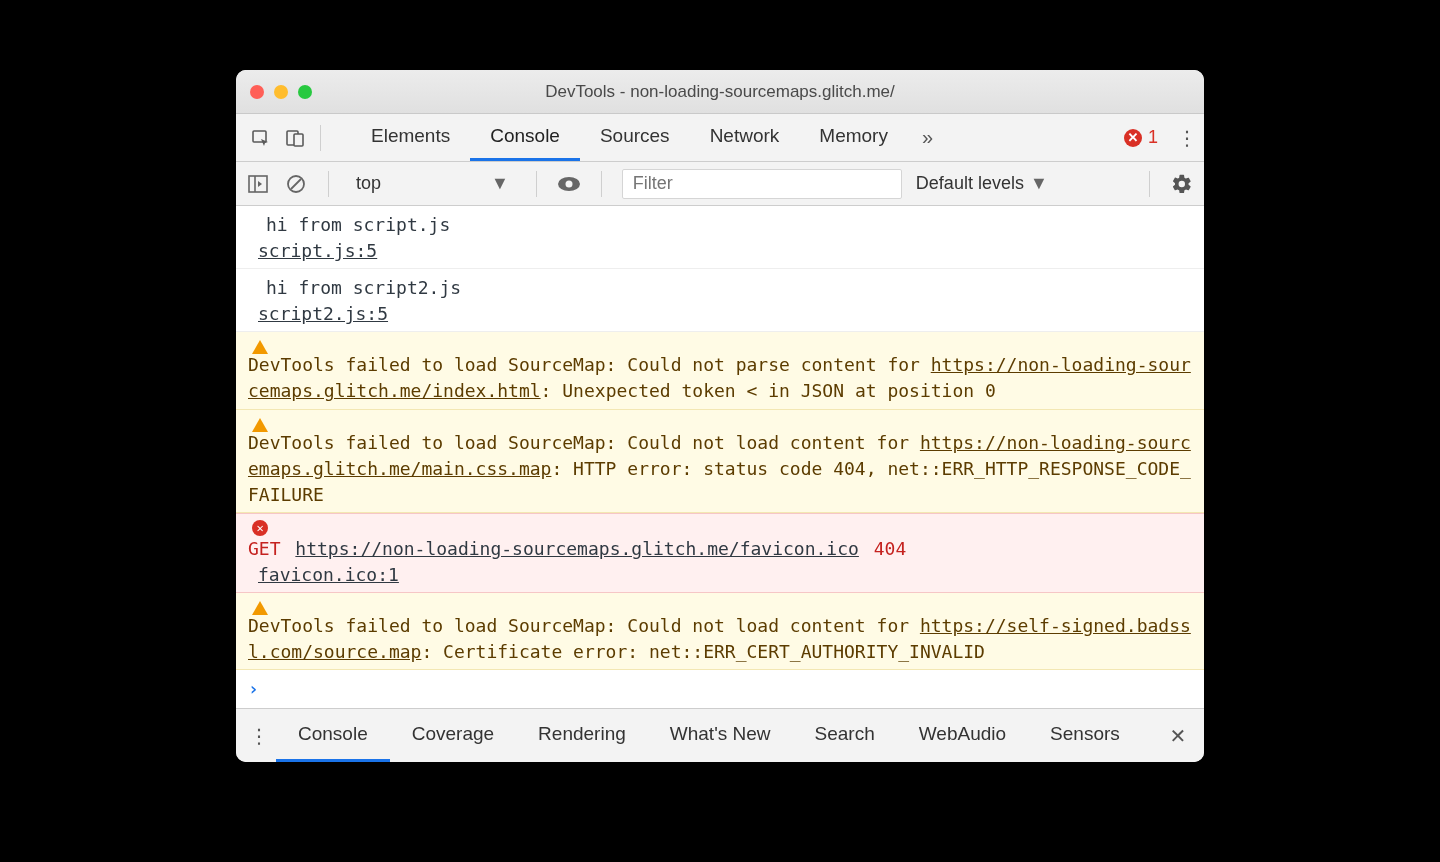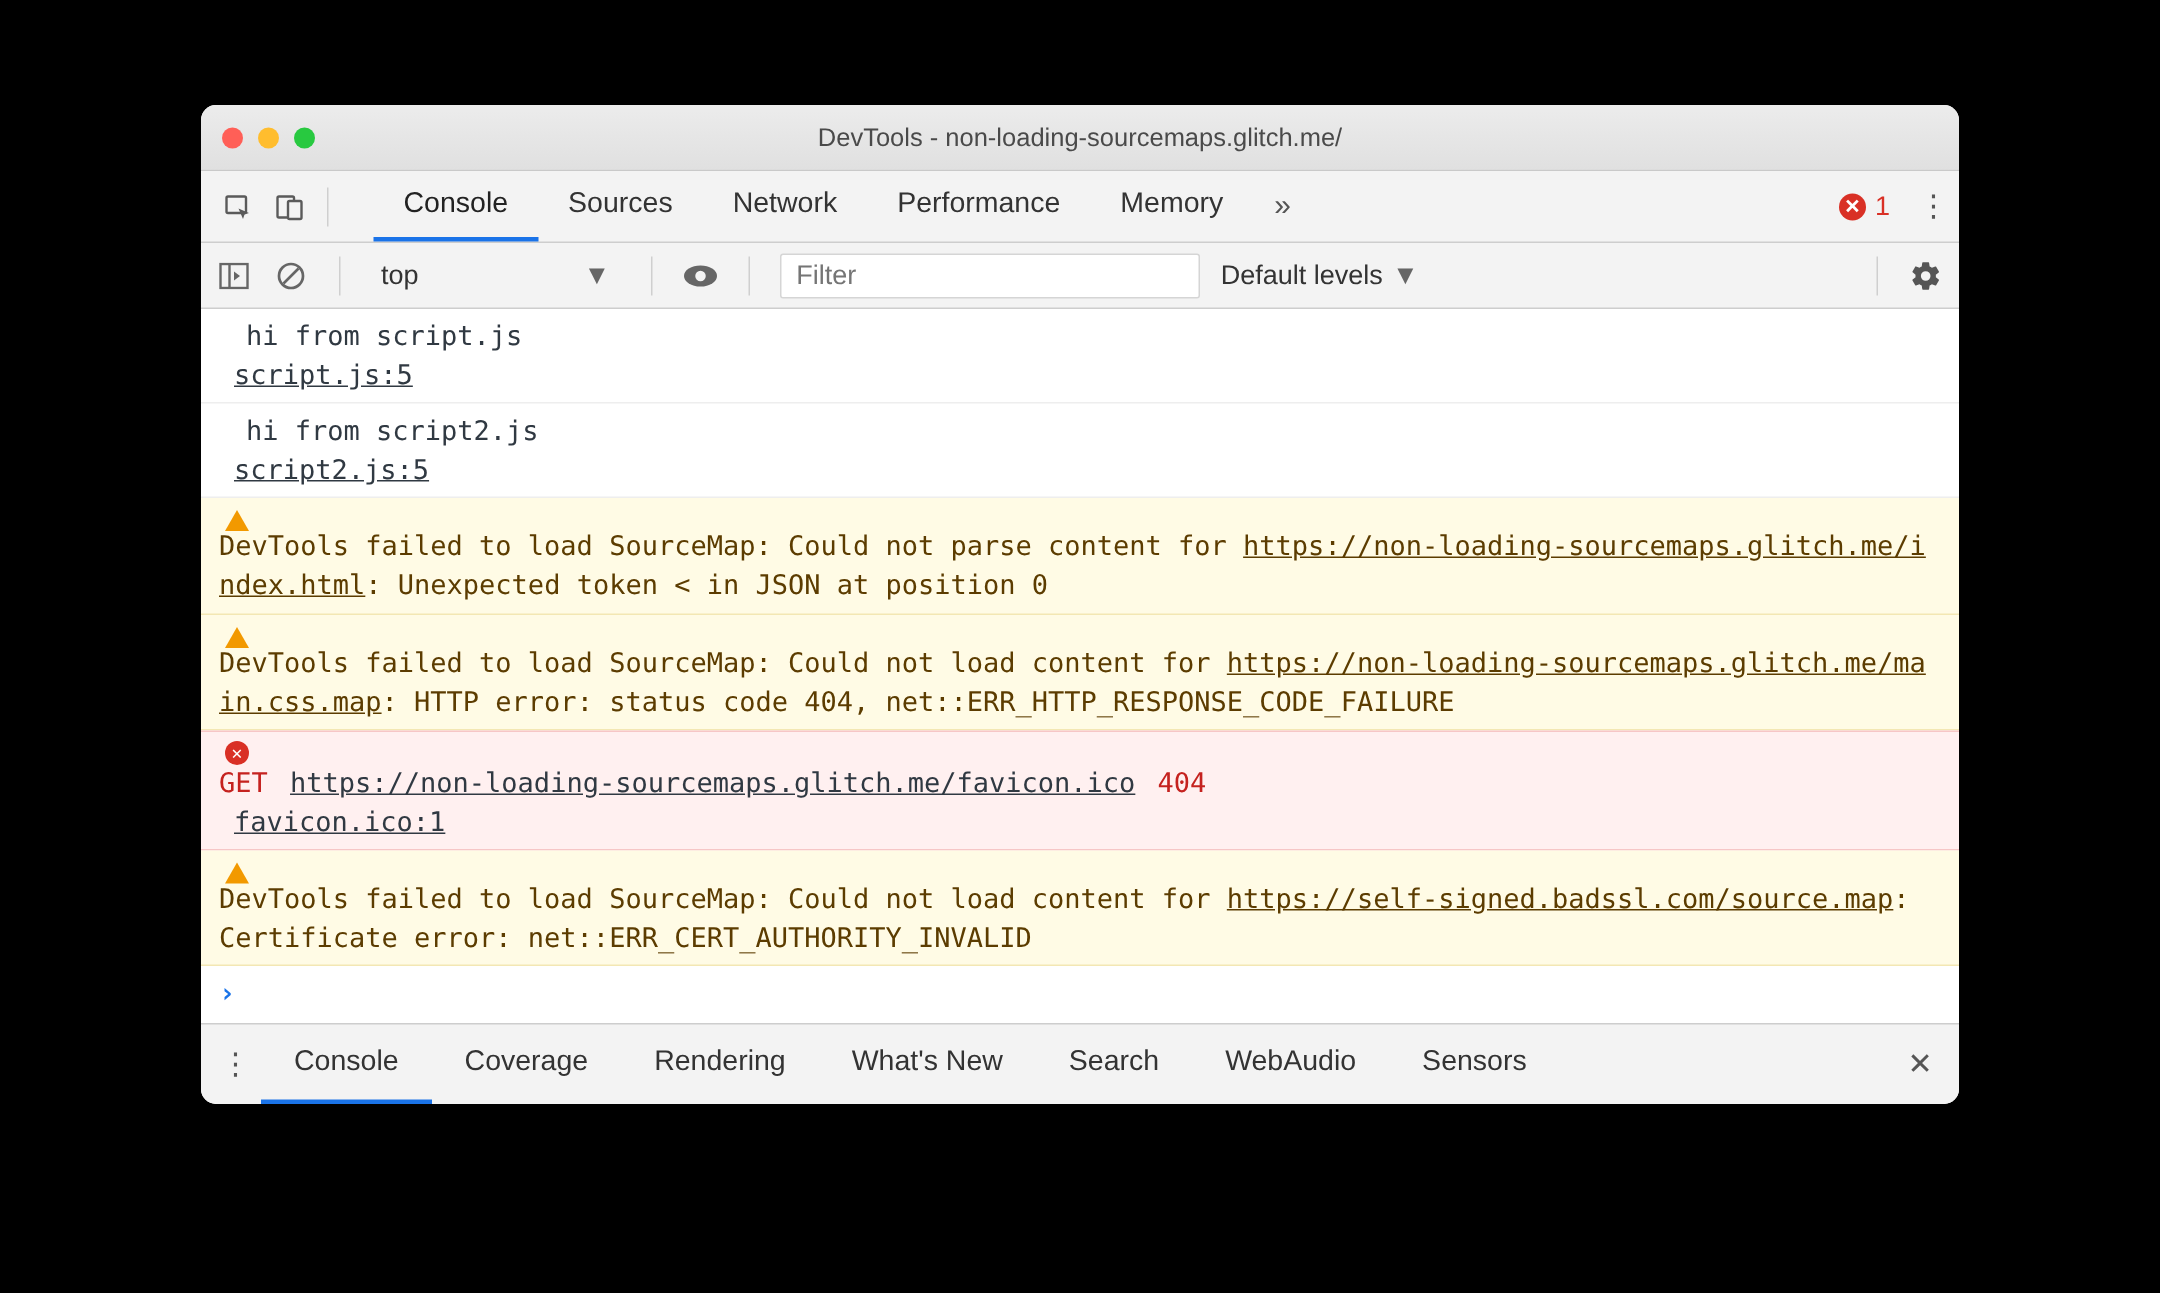--- a/index.html
+++ b/index.html
@@ -7,21 +7,21 @@
     background: #000;
     width: 1440px;
     height: 862px;
     font-family: -apple-system, "Helvetica Neue", Arial, sans-serif;
     display: flex;
     align-items: flex-start;
     justify-content: center;
     padding-top: 70px;
   }
   .window {
-    width: 1172px;
+    width: 968px;
     background: #fff;
     border-radius: 10px;
     box-shadow: 0 20px 60px rgba(0,0,0,.5), 0 0 0 1px rgba(0,0,0,.15);
     overflow: hidden;
     display: flex;
     flex-direction: column;
   }
   .titlebar {
     height: 44px;
     background: linear-gradient(#ececec,#e0e0e0);
@@ -150,24 +150,24 @@
       </svg>
     </div>
     <div class="icon-btn">
       <svg width="20" height="20" viewBox="0 0 20 20" fill="none" stroke="#5a5a5a" stroke-width="1.6">
         <rect x="2" y="3" width="11" height="14" rx="1"></rect>
           <rect x="9" y="6" width="9" height="12" rx="1" fill="#f3f3f3"></rect>
       </svg>
     </div>
     <div class="sep"></div>
     <div class="tabs">
+      <div class="tab">Elements</div>
       <div class="tab active">Console</div>
       <div class="tab">Sources</div>
       <div class="tab">Network</div>
-      <div class="tab">Performance</div>
       <div class="tab">Memory</div>
     </div>
     <div class="more-tabs">»</div>
     <div class="spacer"></div>
     <div class="err-badge">
       <span class="circ">✕</span>
       <span>1</span>
     </div>
     <div class="kebab">⋮</div>
   </div>

